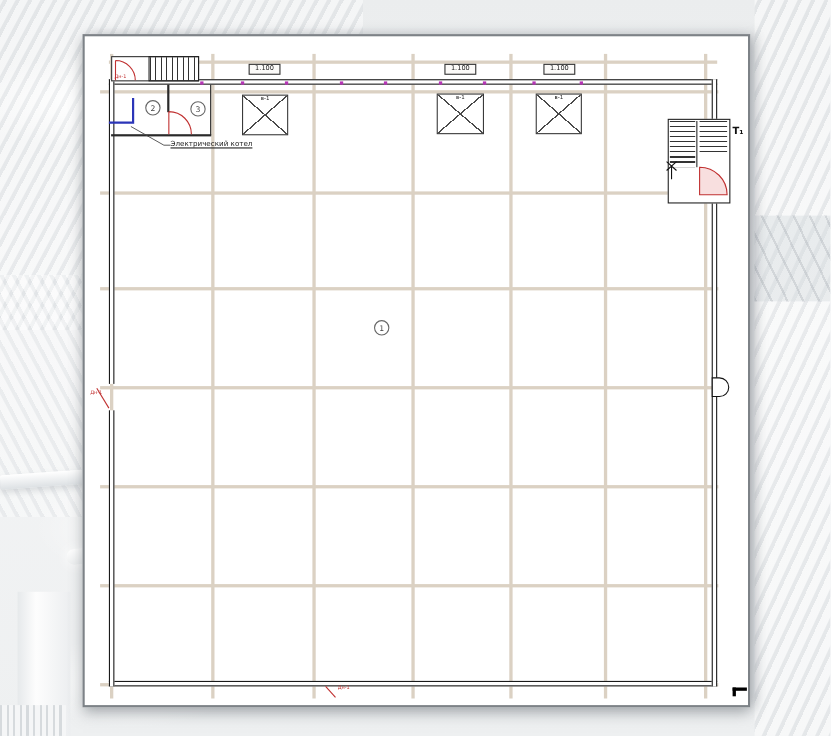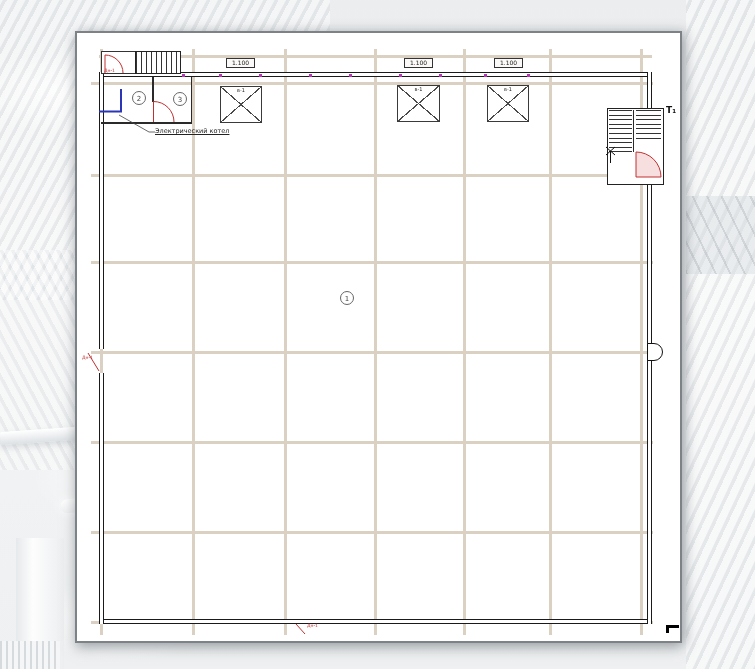--- a/index.html
+++ b/index.html
@@ -142,21 +142,21 @@
   <div class="abs dot" style="left:450px;top:41px;"></div>
 
   <div class="abs circle" style="left:263px;top:258px;">1</div>
   <div class="abs circle" style="left:55px;top:58px;">2</div>
   <div class="abs circle" style="left:96px;top:59px;">3</div>
 
   <div class="abs stair-enc" style="left:530px;top:75px;width:57px;height:77px;"></div>
   <div class="abs treads" style="left:532px;top:77px;width:23px;height:42px;"></div>
   <div class="abs treads" style="left:559px;top:77px;width:25px;height:30px;"></div>
   <div class="abs thinwall" style="left:555.5px;top:77px;width:1.8px;height:42px;"></div>
-  <div class="abs stairmark" style="left:589px;top:73px;">Т₁</div>
+  <div class="abs stairmark" style="left:589px;top:83px;">Т₁</div>
 
   <div class="abs knob" style="left:570px;top:310px;width:16px;height:18px;"></div>
 
   <div class="abs cornermark" style="left:589px;top:592px;width:13px;height:8px;"></div>
 
   <div class="abs redtag" style="left:27px;top:35px;">Дн-1</div>
   <div class="abs redtag" style="left:5px;top:322px;">Дн-1</div>
   <div class="abs redtag" style="left:230px;top:590px;">Дн-1</div>
 
   <div class="abs boilertxt" style="left:78px;top:95px;">Электрический котел</div>

